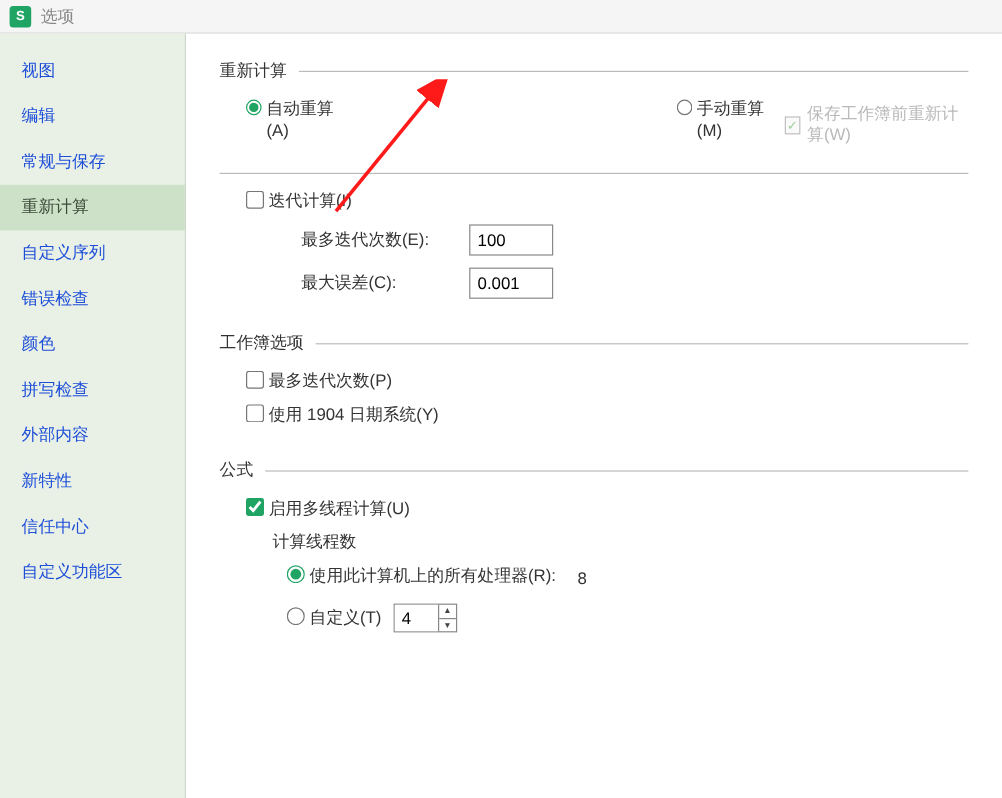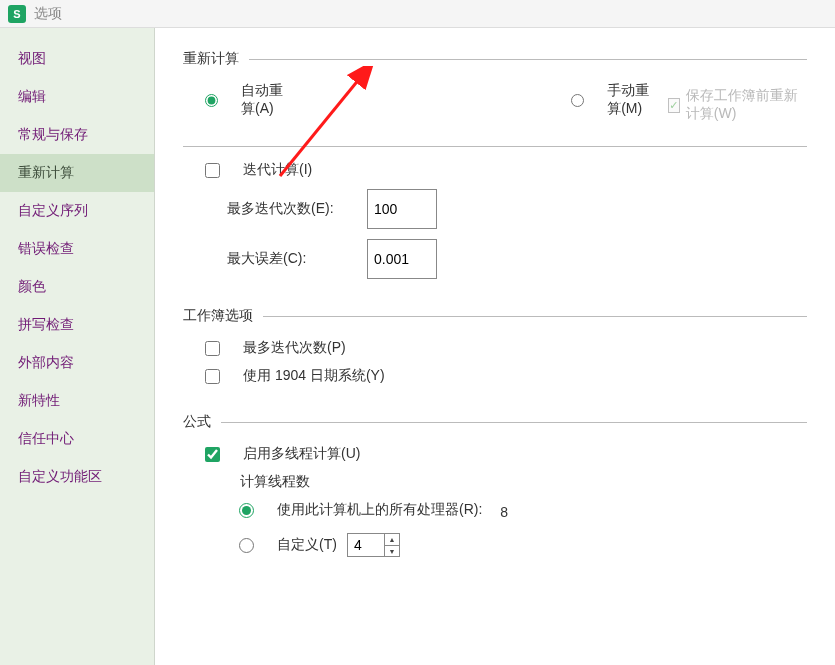--- a/index.html
+++ b/index.html
@@ -38,21 +38,21 @@
   height: calc(100% - 28px);
 }
 .sidebar {
   width: 155px;
   background: #e9f1e6;
   border-right: 1px solid #cfd6cc;
   padding-top: 12px;
 }
 .sidebar-item {
   padding: 10px 18px;
-  color: #701a75;
+  color: #1d4ed8;
   cursor: pointer;
 }
 .sidebar-item.active {
   background: #cde0c8;
   color: #3b4a39;
   font-weight: 500;
 }
 .content {
   flex: 1;
   padding: 22px 28px;
@@ -69,30 +69,29 @@
   white-space: nowrap;
 }
 .section-header .line {
   flex: 1;
   height: 1px;
   background: #bbb;
   margin-left: 10px;
 }
 .radio-row, .check-row {
   display: flex;
-  align-items: center;
-  gap: 23px;
+  gap: 4px;
   margin-bottom: 10px;
 }
 input[type=radio], input[type=checkbox] {
   width: 15px; height: 15px;
   accent-color: #1fa463;
 }
 .indent-1 { margin-left: 22px; }
-.indent-2 { margin-left: 44px; }
+.indent-2 { margin-left: 68px; }
 .indent-3 { margin-left: 56px; }
 .save-before {
   margin-left: auto;
   display: flex;
   align-items: center;
   gap: 6px;
   color: #b9b9b9;
 }
 .save-before .fake-check {
   width: 15px; height: 15px;
@@ -106,21 +105,21 @@
 }
 .field-row {
   display: flex;
   align-items: center;
   gap: 10px;
   margin-bottom: 10px;
 }
 .field-row .flabel { width: 130px; }
 .text-input {
   border: 1px solid #888;
-  height: 40px;
+  height: 26px;
   width: 70px;
   padding: 2px 6px;
   font-size: 14px;
 }
 .proc-row {
   display: flex;
   align-items: center;
   gap: 10px;
   margin-bottom: 10px;
 }
@@ -146,21 +145,21 @@
   flex: 1;
   width: 14px;
   font-size: 7px;
   line-height: 11px;
   text-align: center;
   cursor: pointer;
   user-select: none;
   color: #444;
 }
 .spinner .spin-btns span:first-child { border-bottom: 1px solid #888; }
-.sub-title { margin: 6px 0 10px 57px; }
+.sub-title { margin: 6px 0 10px 44px; }
 .arrow-svg {
   position: absolute;
   left: 115px;
   top: 38px;
   pointer-events: none;
 }
 fieldset.group { border: none; margin-bottom: 18px; }
 .top-radio-row { display:flex; align-items:flex-start; }
 .right-col { margin-left: 280px; display:flex; flex-direction:row; gap:10px; }
 </style>

